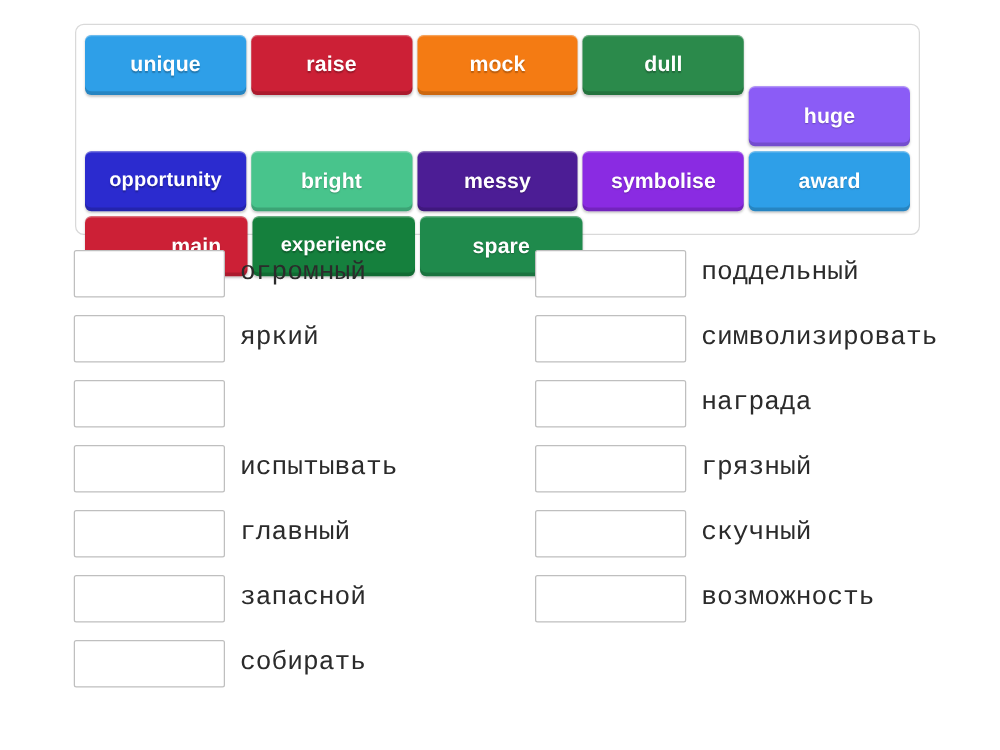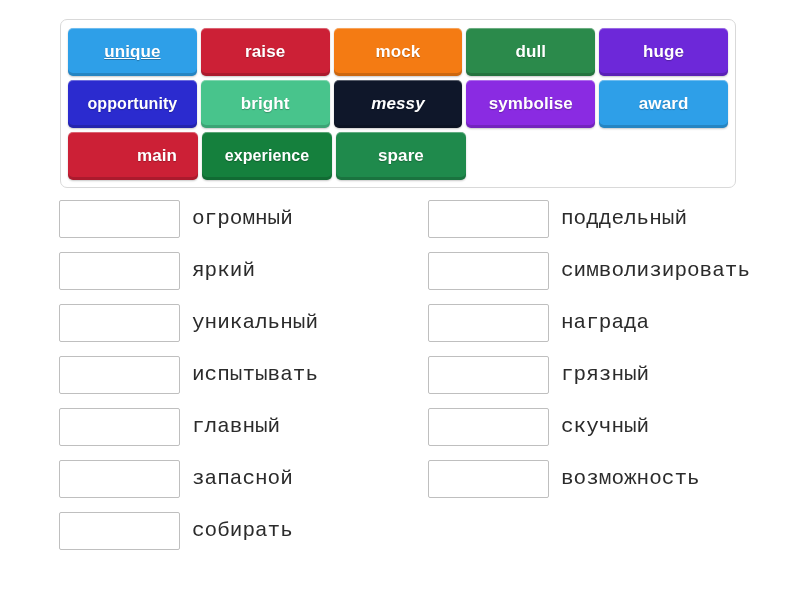--- a/index.html
+++ b/index.html
@@ -103,30 +103,30 @@
     font-family: Liberation Mono, monospace;
   }
 </style>
 </head>
 <body>
 
 <div id="app">
 
   <div class="word-bank">
     <div class="tile-row">
-      <div class="tile" style="background: rgb(46, 159, 232); text-decoration: underline;">unique</div>
+      <div class="tile" style="background: rgb(46, 159, 232);">unique</div>
       <div class="tile" style="background: rgb(204, 32, 54);">raise</div>
       <div class="tile" style="background: rgb(244, 123, 19);">mock</div>
       <div class="tile" style="background: rgb(43, 138, 75);">dull</div>
-      <div class="tile" style="background: #6d28d9;">huge</div>
+      <div class="tile" style="background: #8b5cf6; margin-top: 41px;">huge</div>
     </div>
     <div class="tile-row">
       <div class="tile narrow-text" style="background: rgb(43, 43, 207);">opportunity</div>
       <div class="tile" style="background: rgb(72, 196, 140);">bright</div>
-      <div class="tile" style="background: #0f172a; font-style: italic;">messy</div>
+      <div class="tile" style="background: #4c1d95;">messy</div>
       <div class="tile" style="background: rgb(138, 43, 226);">symbolise</div>
       <div class="tile" style="background: rgb(46, 159, 232);">award</div>
     </div>
     <div class="tile-row">
       <div class="tile" style="background: rgb(204, 32, 54); padding-left: 48px;">main</div>
       <div class="tile narrow-text" style="background: #15803d;">experience</div>
       <div class="tile" style="background: rgb(31, 138, 76);">spare</div>
     </div>
   </div>
 
@@ -136,21 +136,20 @@
       <div class="match-row">
         <div class="drop-box"></div>
         <div class="match-label">огромный</div>
       </div>
       <div class="match-row">
         <div class="drop-box"></div>
         <div class="match-label">яркий</div>
       </div>
       <div class="match-row">
         <div class="drop-box"></div>
-        <div class="match-label">уникальный</div>
       </div>
       <div class="match-row">
         <div class="drop-box"></div>
         <div class="match-label">испытывать</div>
       </div>
       <div class="match-row">
         <div class="drop-box"></div>
         <div class="match-label">главный</div>
       </div>
       <div class="match-row">

